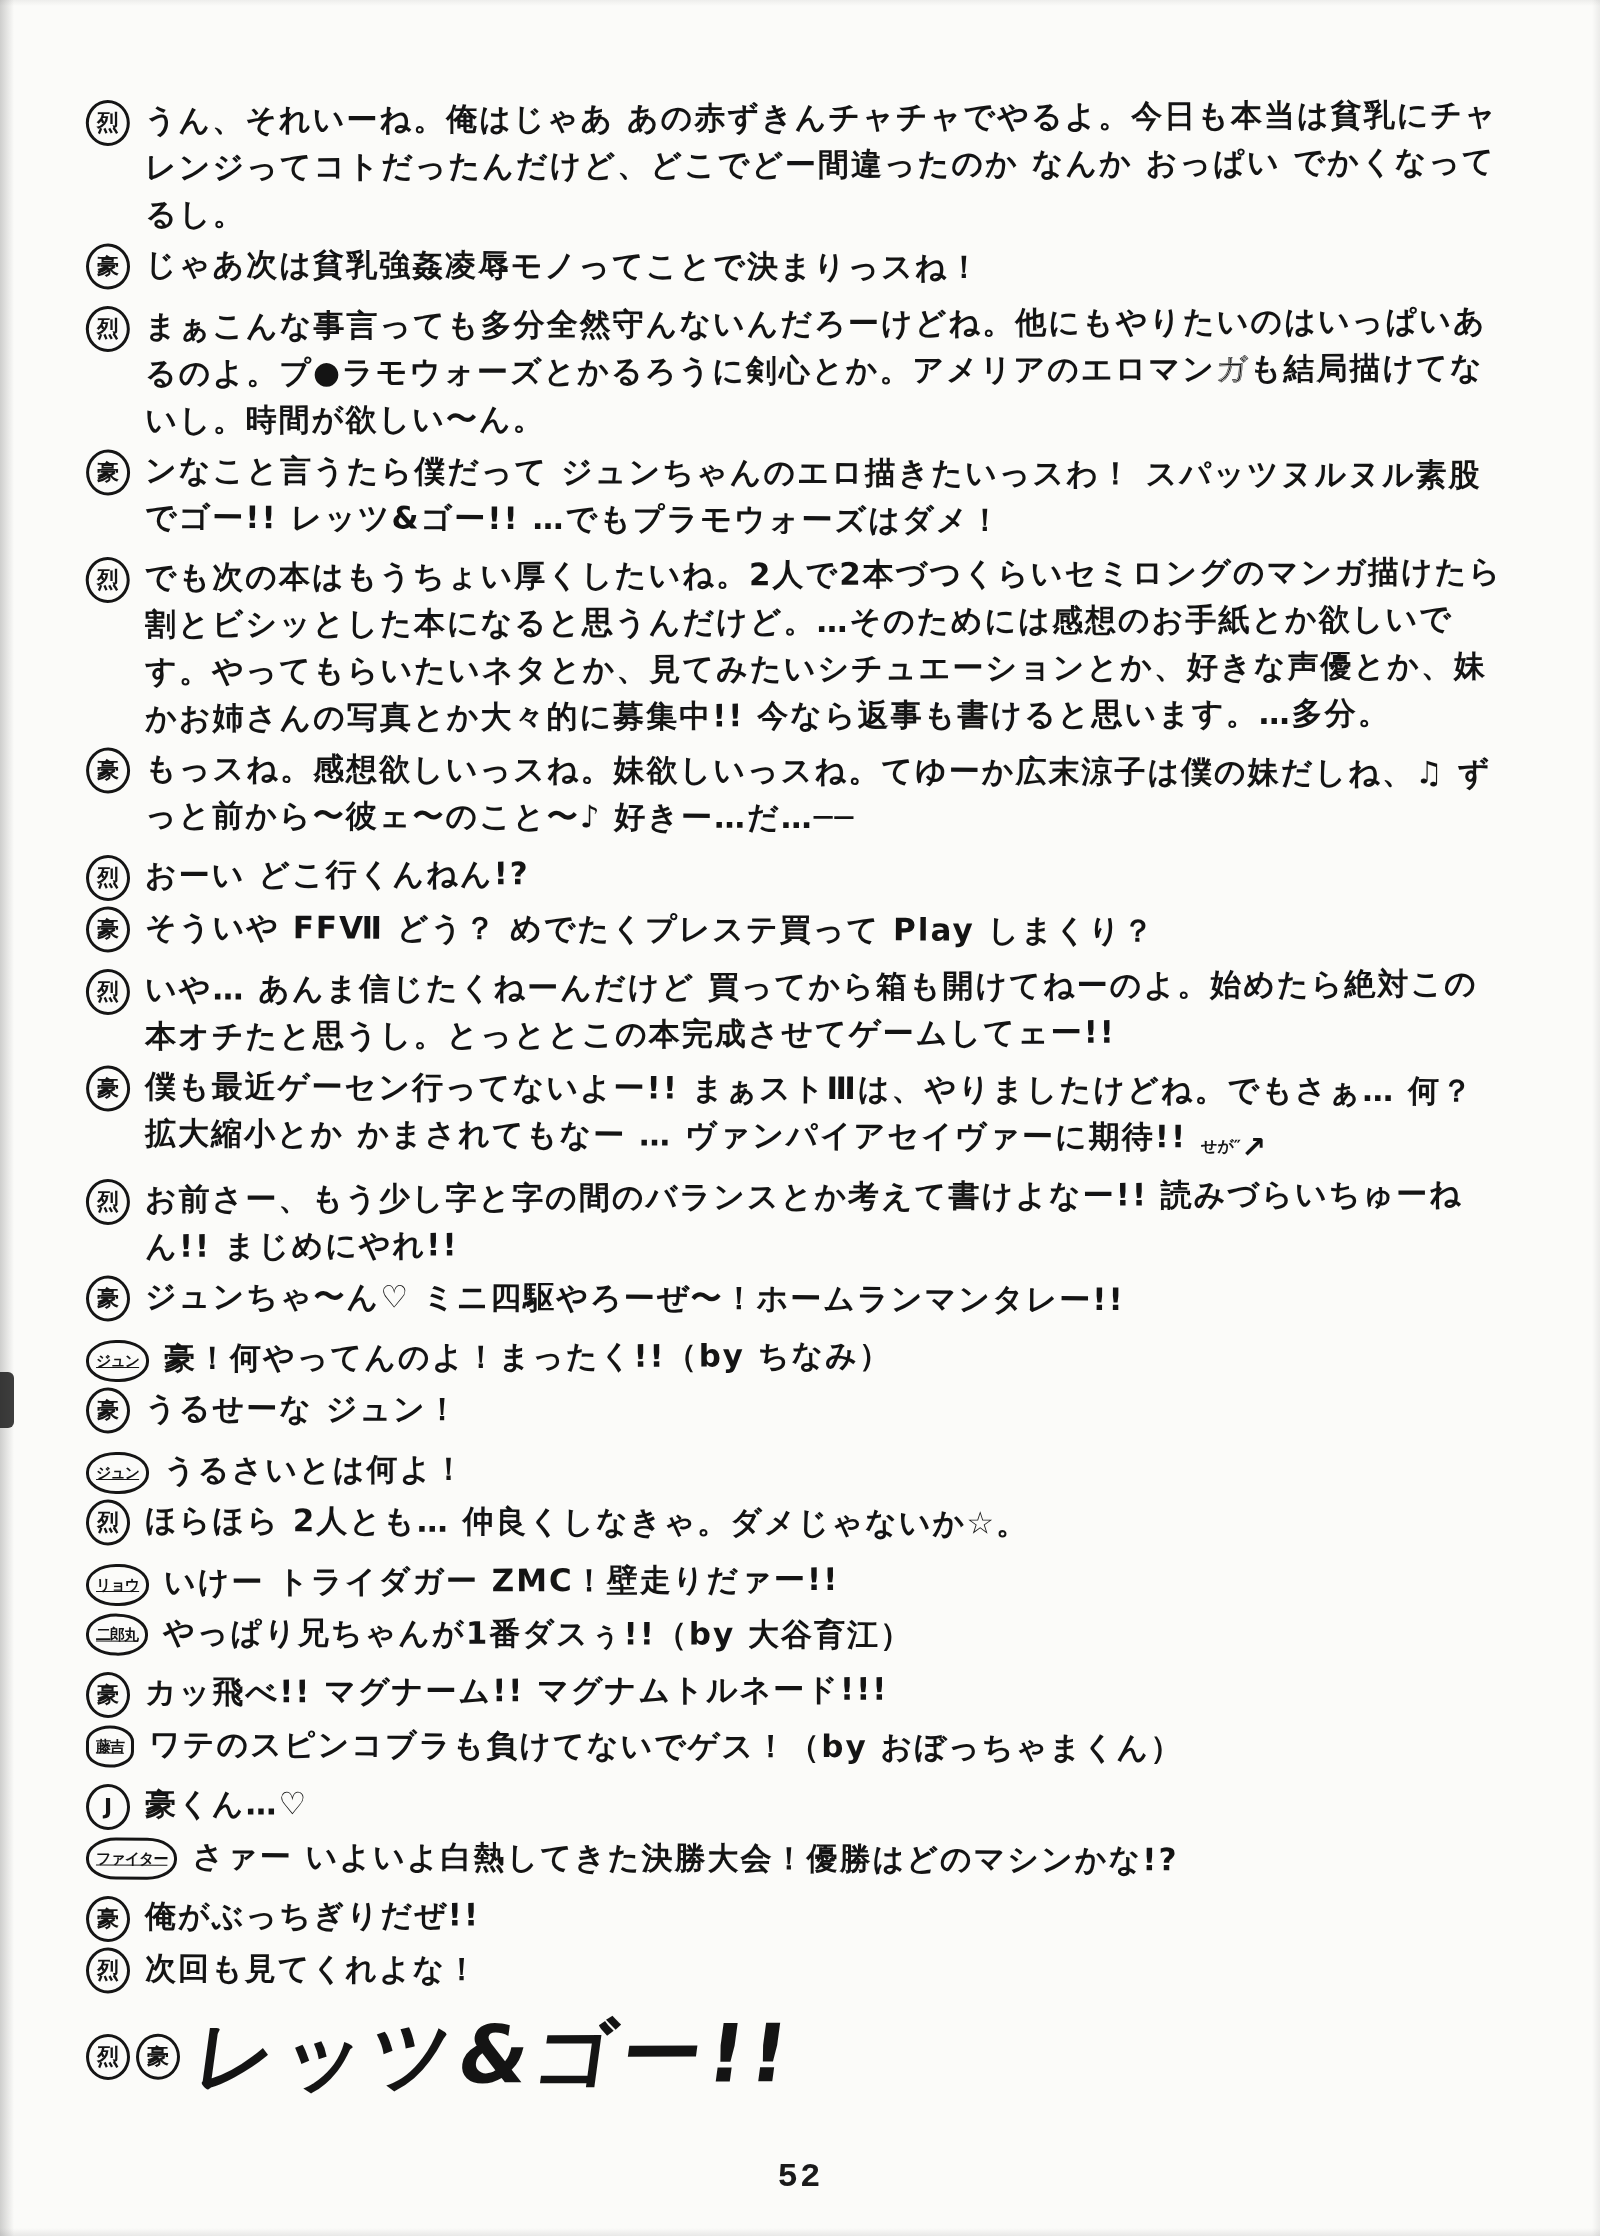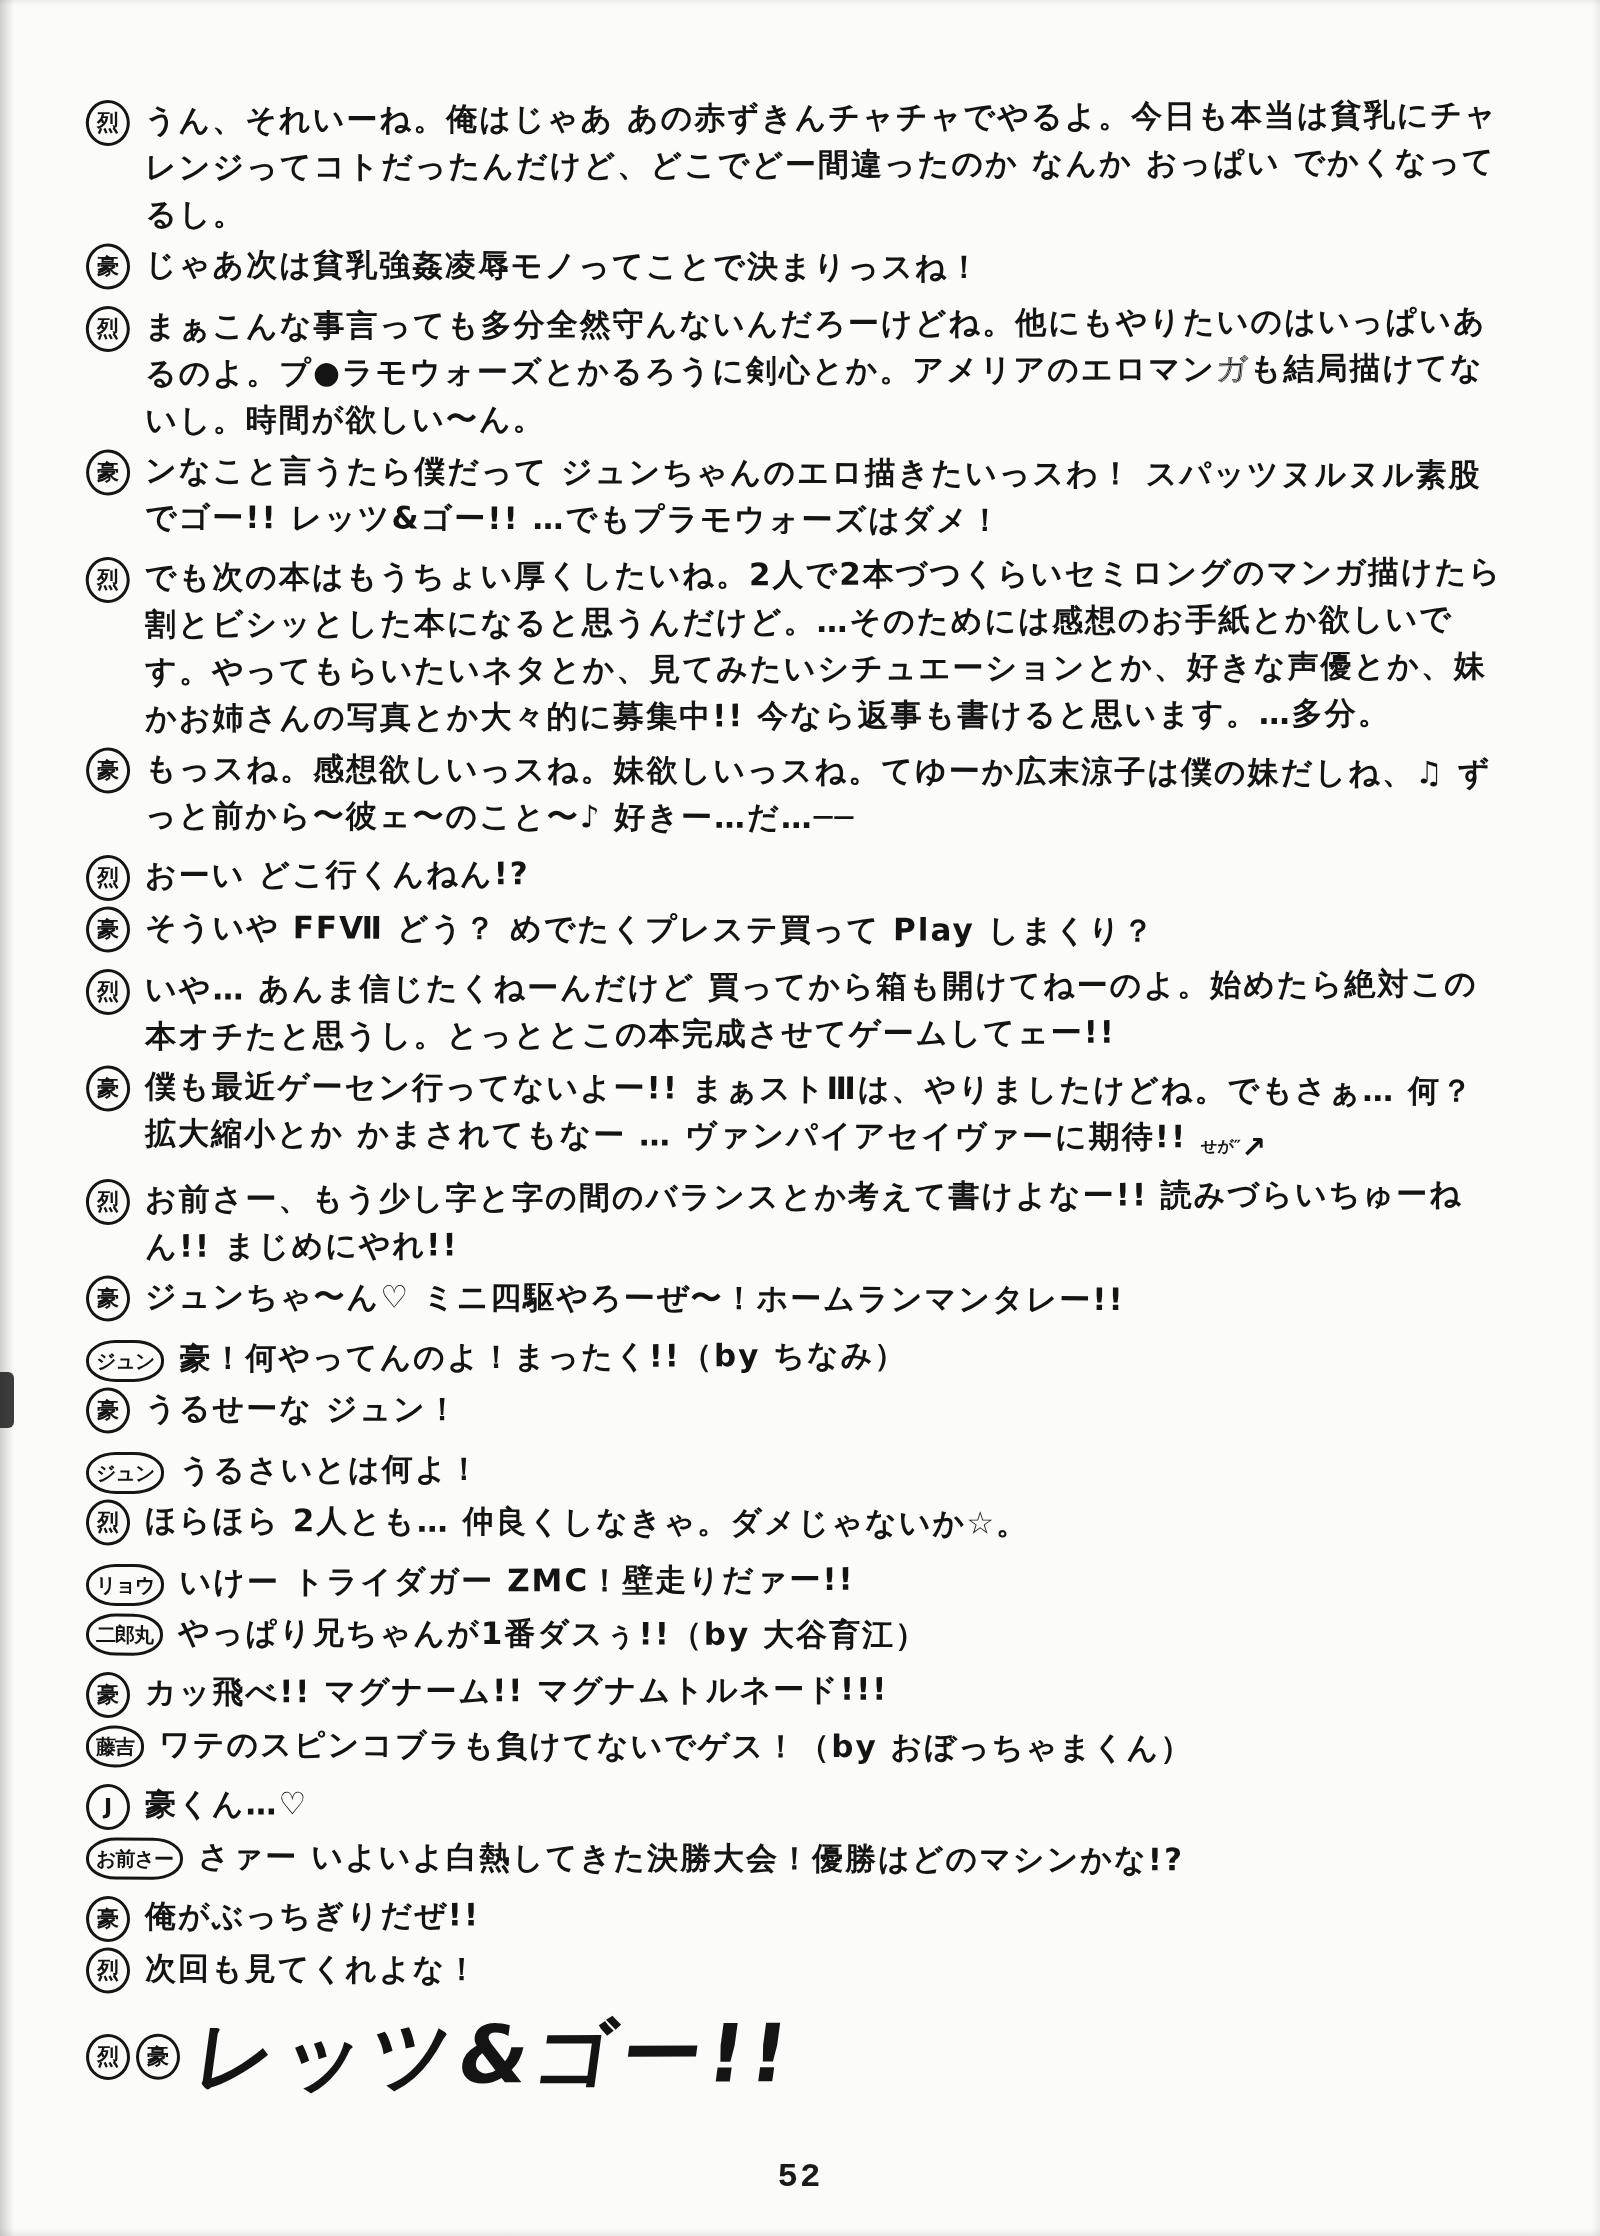--- a/index.html
+++ b/index.html
@@ -26,22 +26,22 @@
   .entry:nth-child(even) { transform:rotate(0.2deg); }
   .badges { display:flex; gap:6px; flex-shrink:0; margin-top:3px; }
   .badge {
     border:3.5px solid #151515; border-radius:50%;
     min-width:44px; height:46px; box-sizing:border-box;
     display:flex; align-items:center; justify-content:center;
     font-size:22px; font-weight:bold; padding:0 3px;
     background:transparent; line-height:1;
   }
   .badge.wide {
-    border-radius:30px / 20px; height:42px; font-size:20px;
-    letter-spacing:-1px; padding:0 7px; margin-top:2px;
+    border-radius:30px / 20px; height:42px; font-size:15px;
+    letter-spacing:-1px; padding:0 7px; margin-top:2px;text-decoration:underline;
   }
   .text {
     flex:1; font-size:31px; font-weight:700; line-height:47px;
     letter-spacing:2px; position:relative; word-break:break-all;
   }
   .note {
     font-size:16px; font-weight:700; letter-spacing:0;
     display:inline-block; transform:translateY(4px); margin-left:14px;
     white-space:nowrap;
     text-align:center;
@@ -208,21 +208,21 @@
 
   <div class="entry">
     <div class="badges">
           <span class="badge">J</span>
         </div>
     <div class="text">豪くん…♡</div>
   </div>
 
   <div class="entry">
     <div class="badges">
-          <span class="badge wide">お前さー</span>
+          <span class="badge wide">ファイター</span>
         </div>
     <div class="text">さァー いよいよ白熱してきた決勝大会！優勝はどのマシンかな!?</div>
   </div>
 
   <div class="entry">
     <div class="badges">
           <span class="badge">豪</span>
         </div>
     <div class="text">俺がぶっちぎりだぜ!!</div>
   </div>

